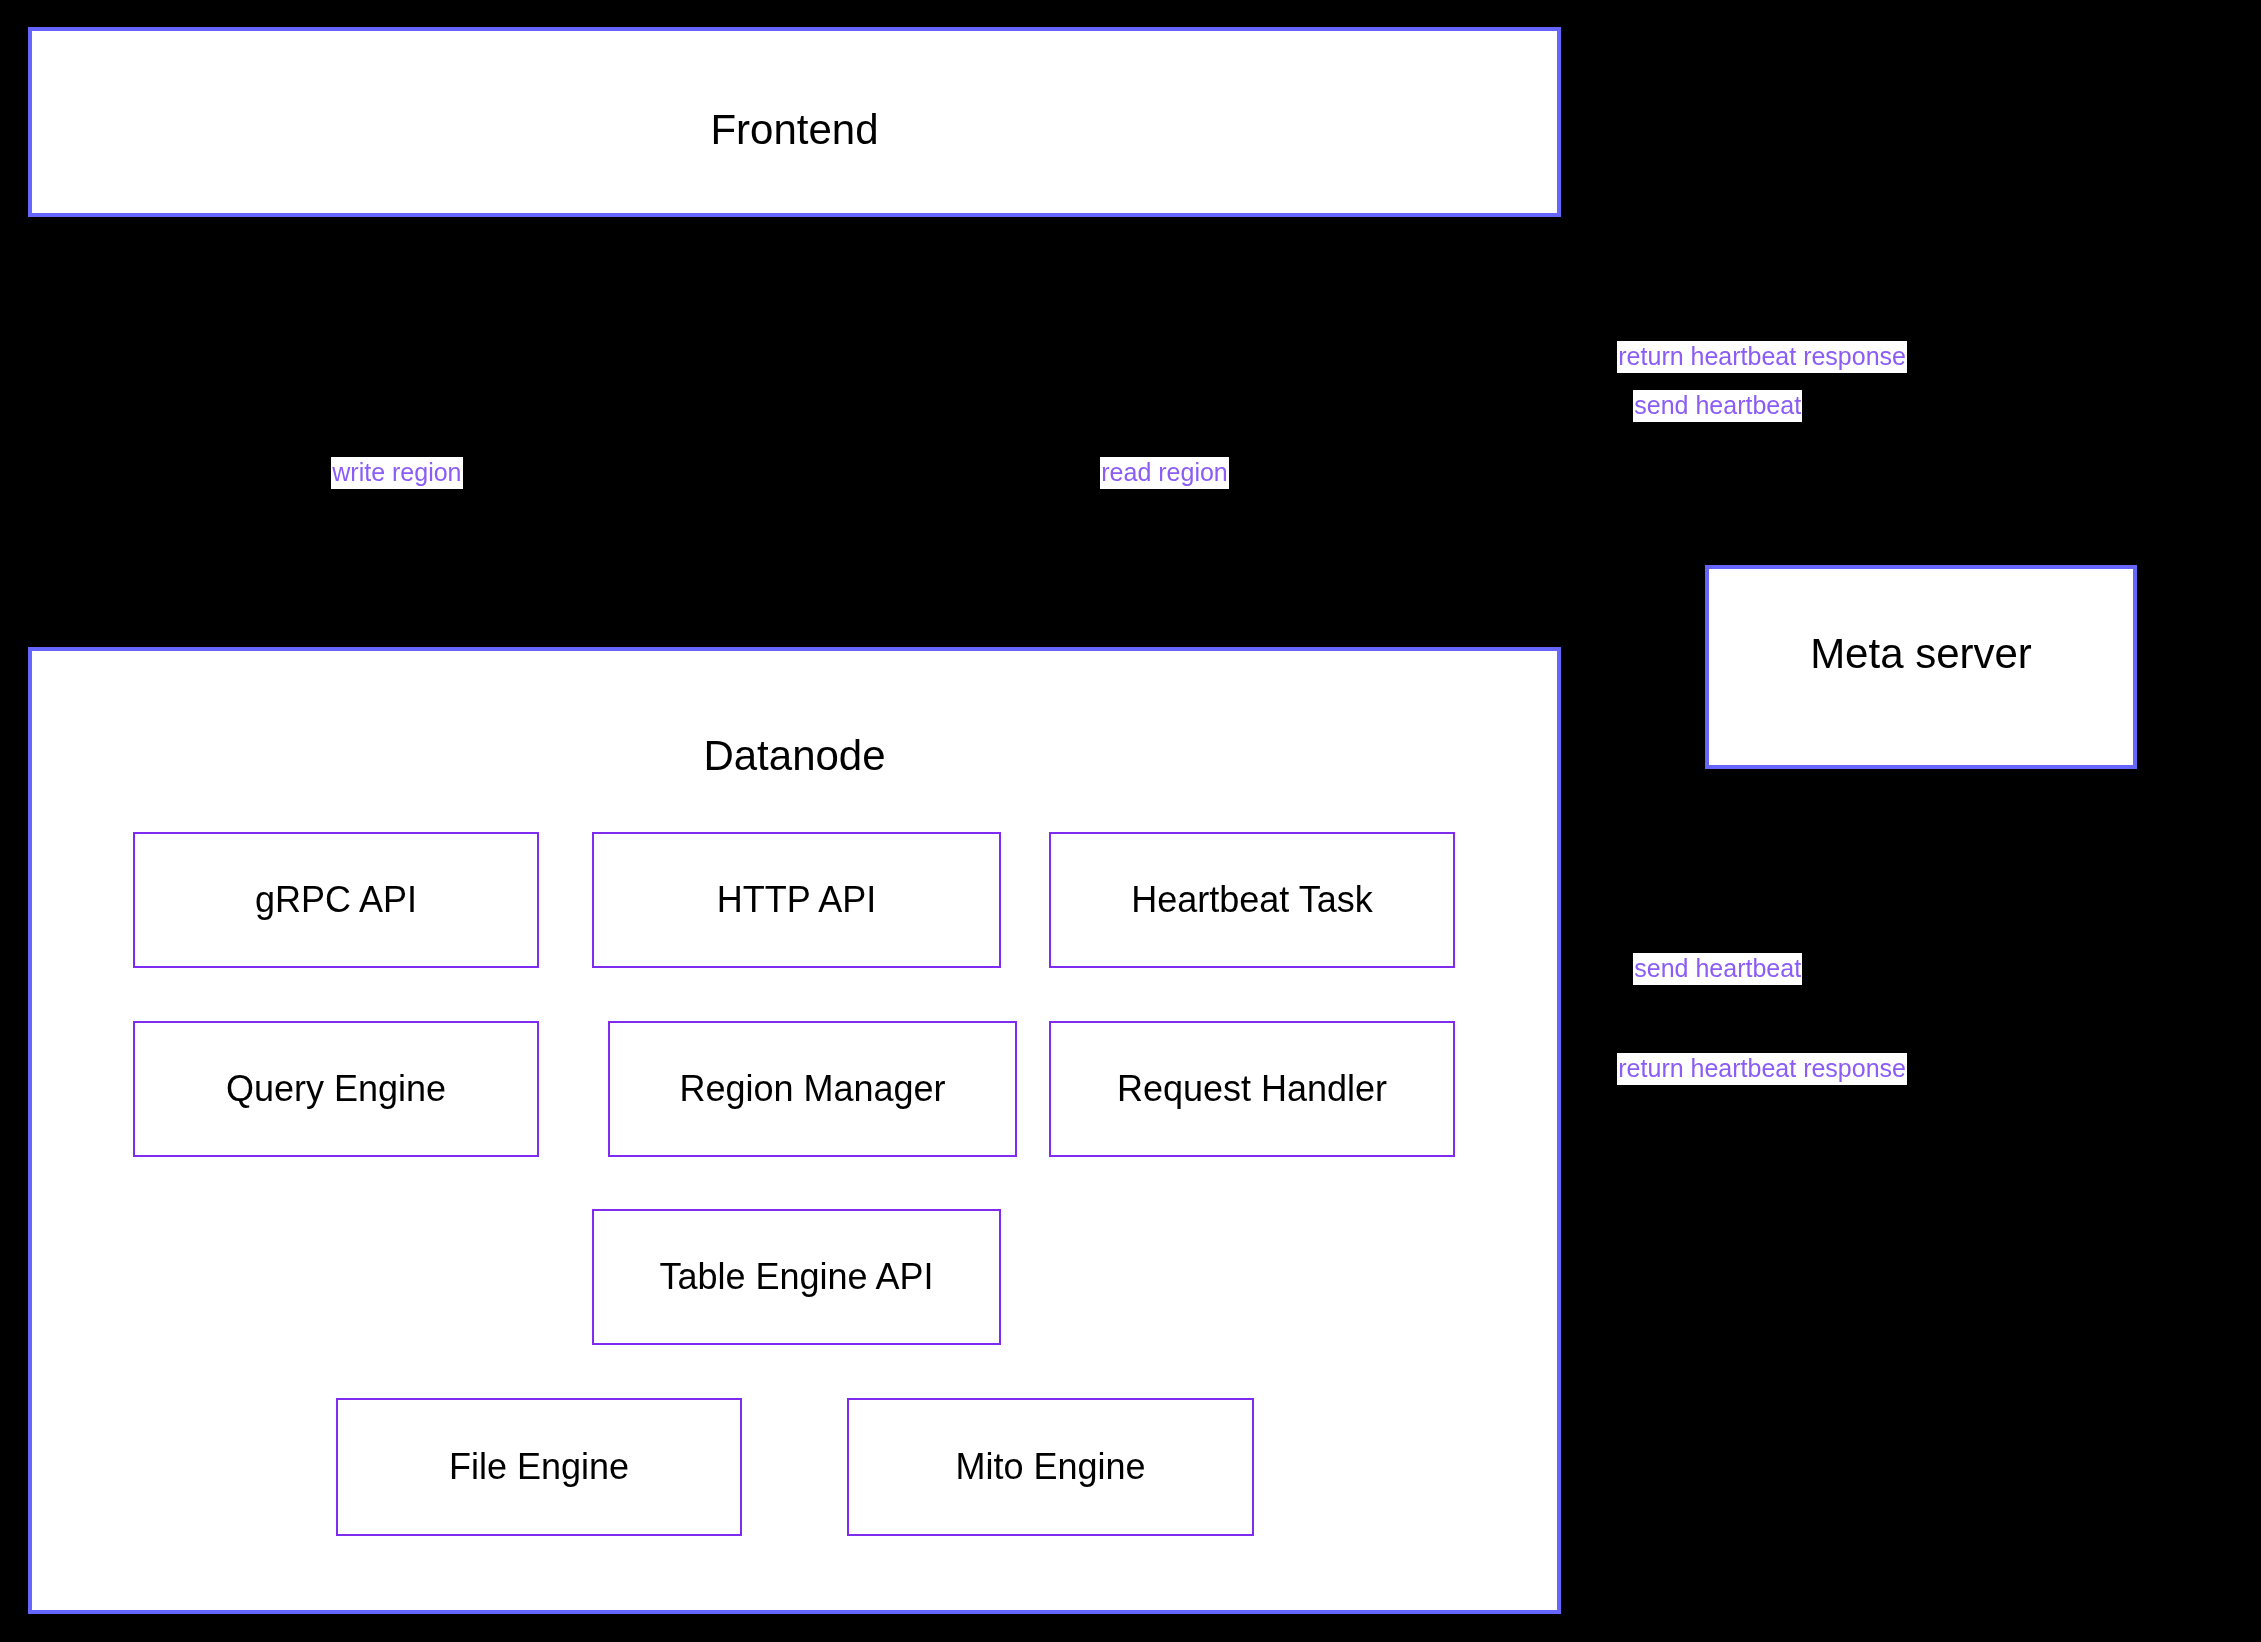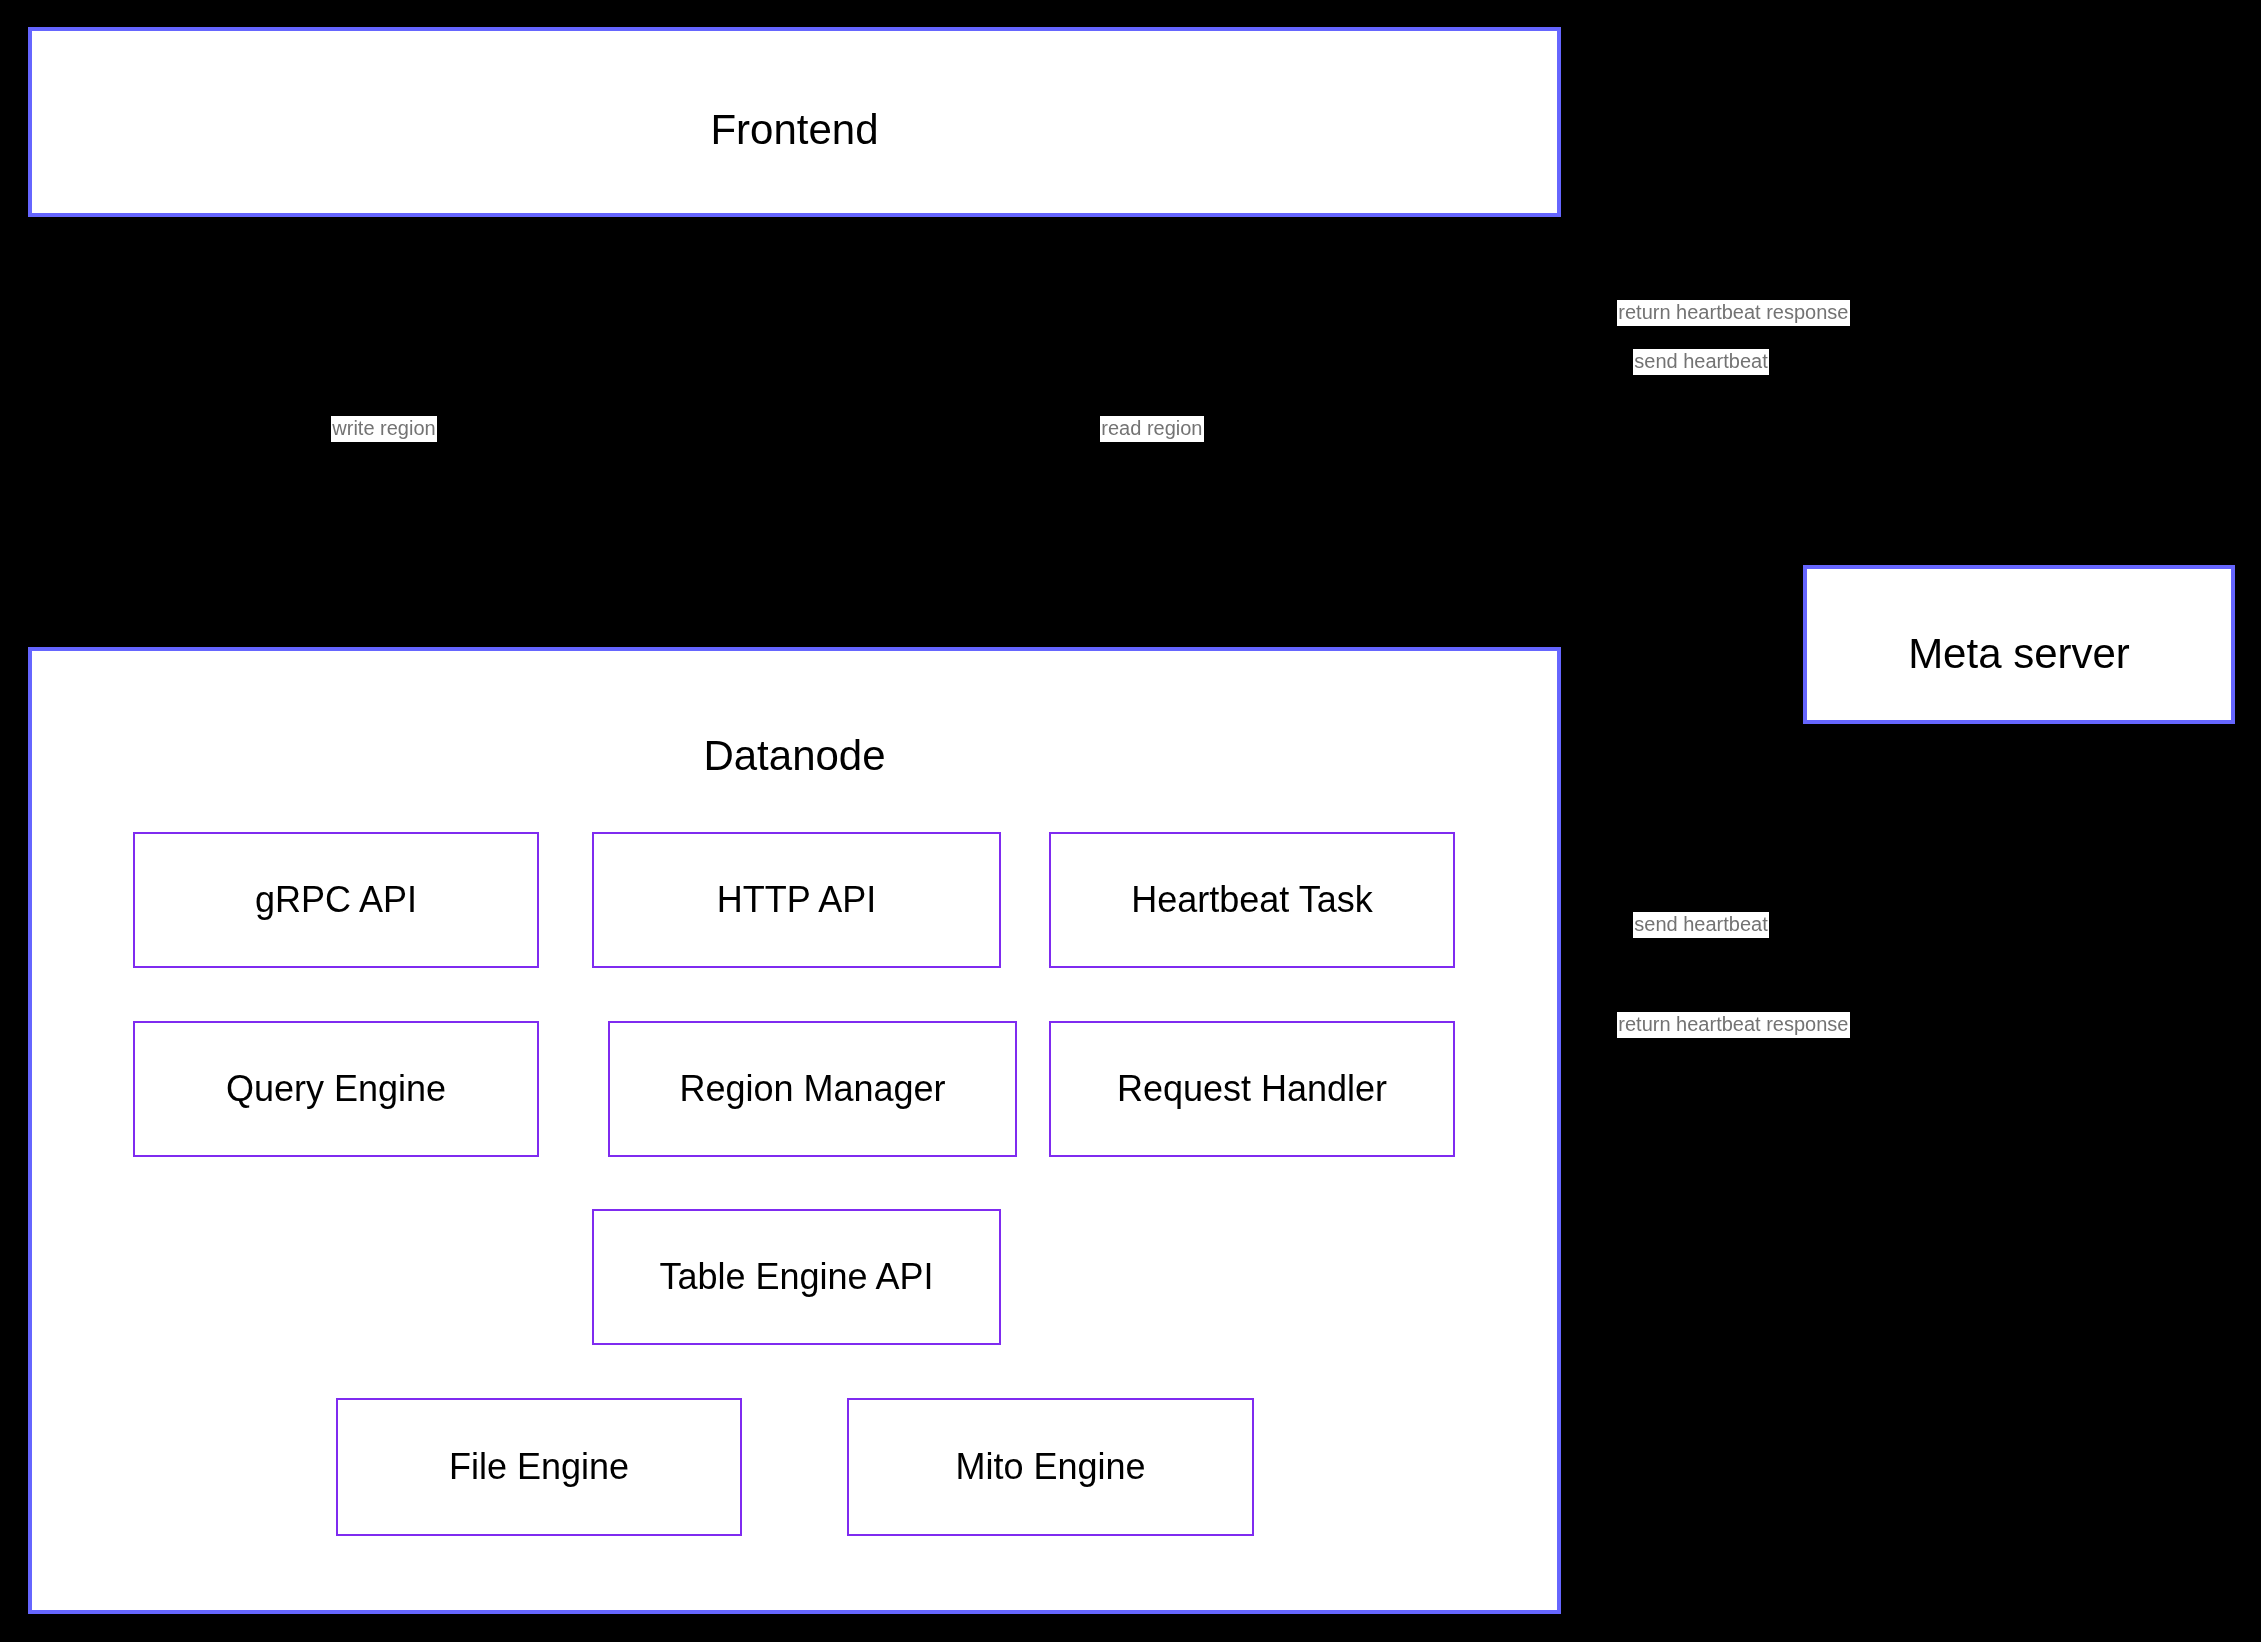--- a/index.html
+++ b/index.html
@@ -50,26 +50,27 @@
     font-size: 36px;
     line-height: 1;
     white-space: nowrap;
     text-align: center;
   }
 
   
   .edge-label {
     position: absolute;
     background: #FFFFFF;
-    color: #737373;
-    font-size: 20px;
+    color: #8b5cf6;
+    font-size: 25px;
     line-height: 1.18;
     white-space: nowrap;
     padding: 1.3px 1.3px;
     box-sizing: border-box;
+    margin-top: 41px;
   }
 
   
   .edge-line {
     position: absolute;
     background: #000000;
   }
   .edge-line.v { width: 2px; }
   .edge-line.h { height: 2px; }
   .arrow-head {
@@ -115,21 +116,21 @@
   <div class="arrow-head up" style="left:1877px; top:726px;"></div>
 
   <div class="edge-line v" style="left:2011px; top:726px; height:403px;"></div>
   <div class="edge-line h" style="left:1561px; top:1128px; width:450px;"></div>
   <div class="arrow-head left" style="left:1561px; top:1122px;"></div>
 
   <div class="node-outer" style="left:28px; top:27px; width:1533px; height:190px;">
     <div class="node-title" style="top:78px;">Frontend</div>
   </div>
 
-  <div class="node-outer" style="left:1803px; top:565px; width:432px; height:159px;">
+  <div class="node-outer" style="left:1705px; top:565px; width:432px; height:204px;">
     <div class="node-title" style="top:64px;">Meta server</div>
   </div>
 
   <div class="node-outer" style="left:28px; top:647px; width:1533px; height:967px;">
     <div class="node-title" style="top:84px;">Datanode</div>
   </div>
 
   <div class="node-inner" style="left:133px; top:832px; width:406px; height:136px;">
     <span class="node-label">gRPC API</span>
   </div>

